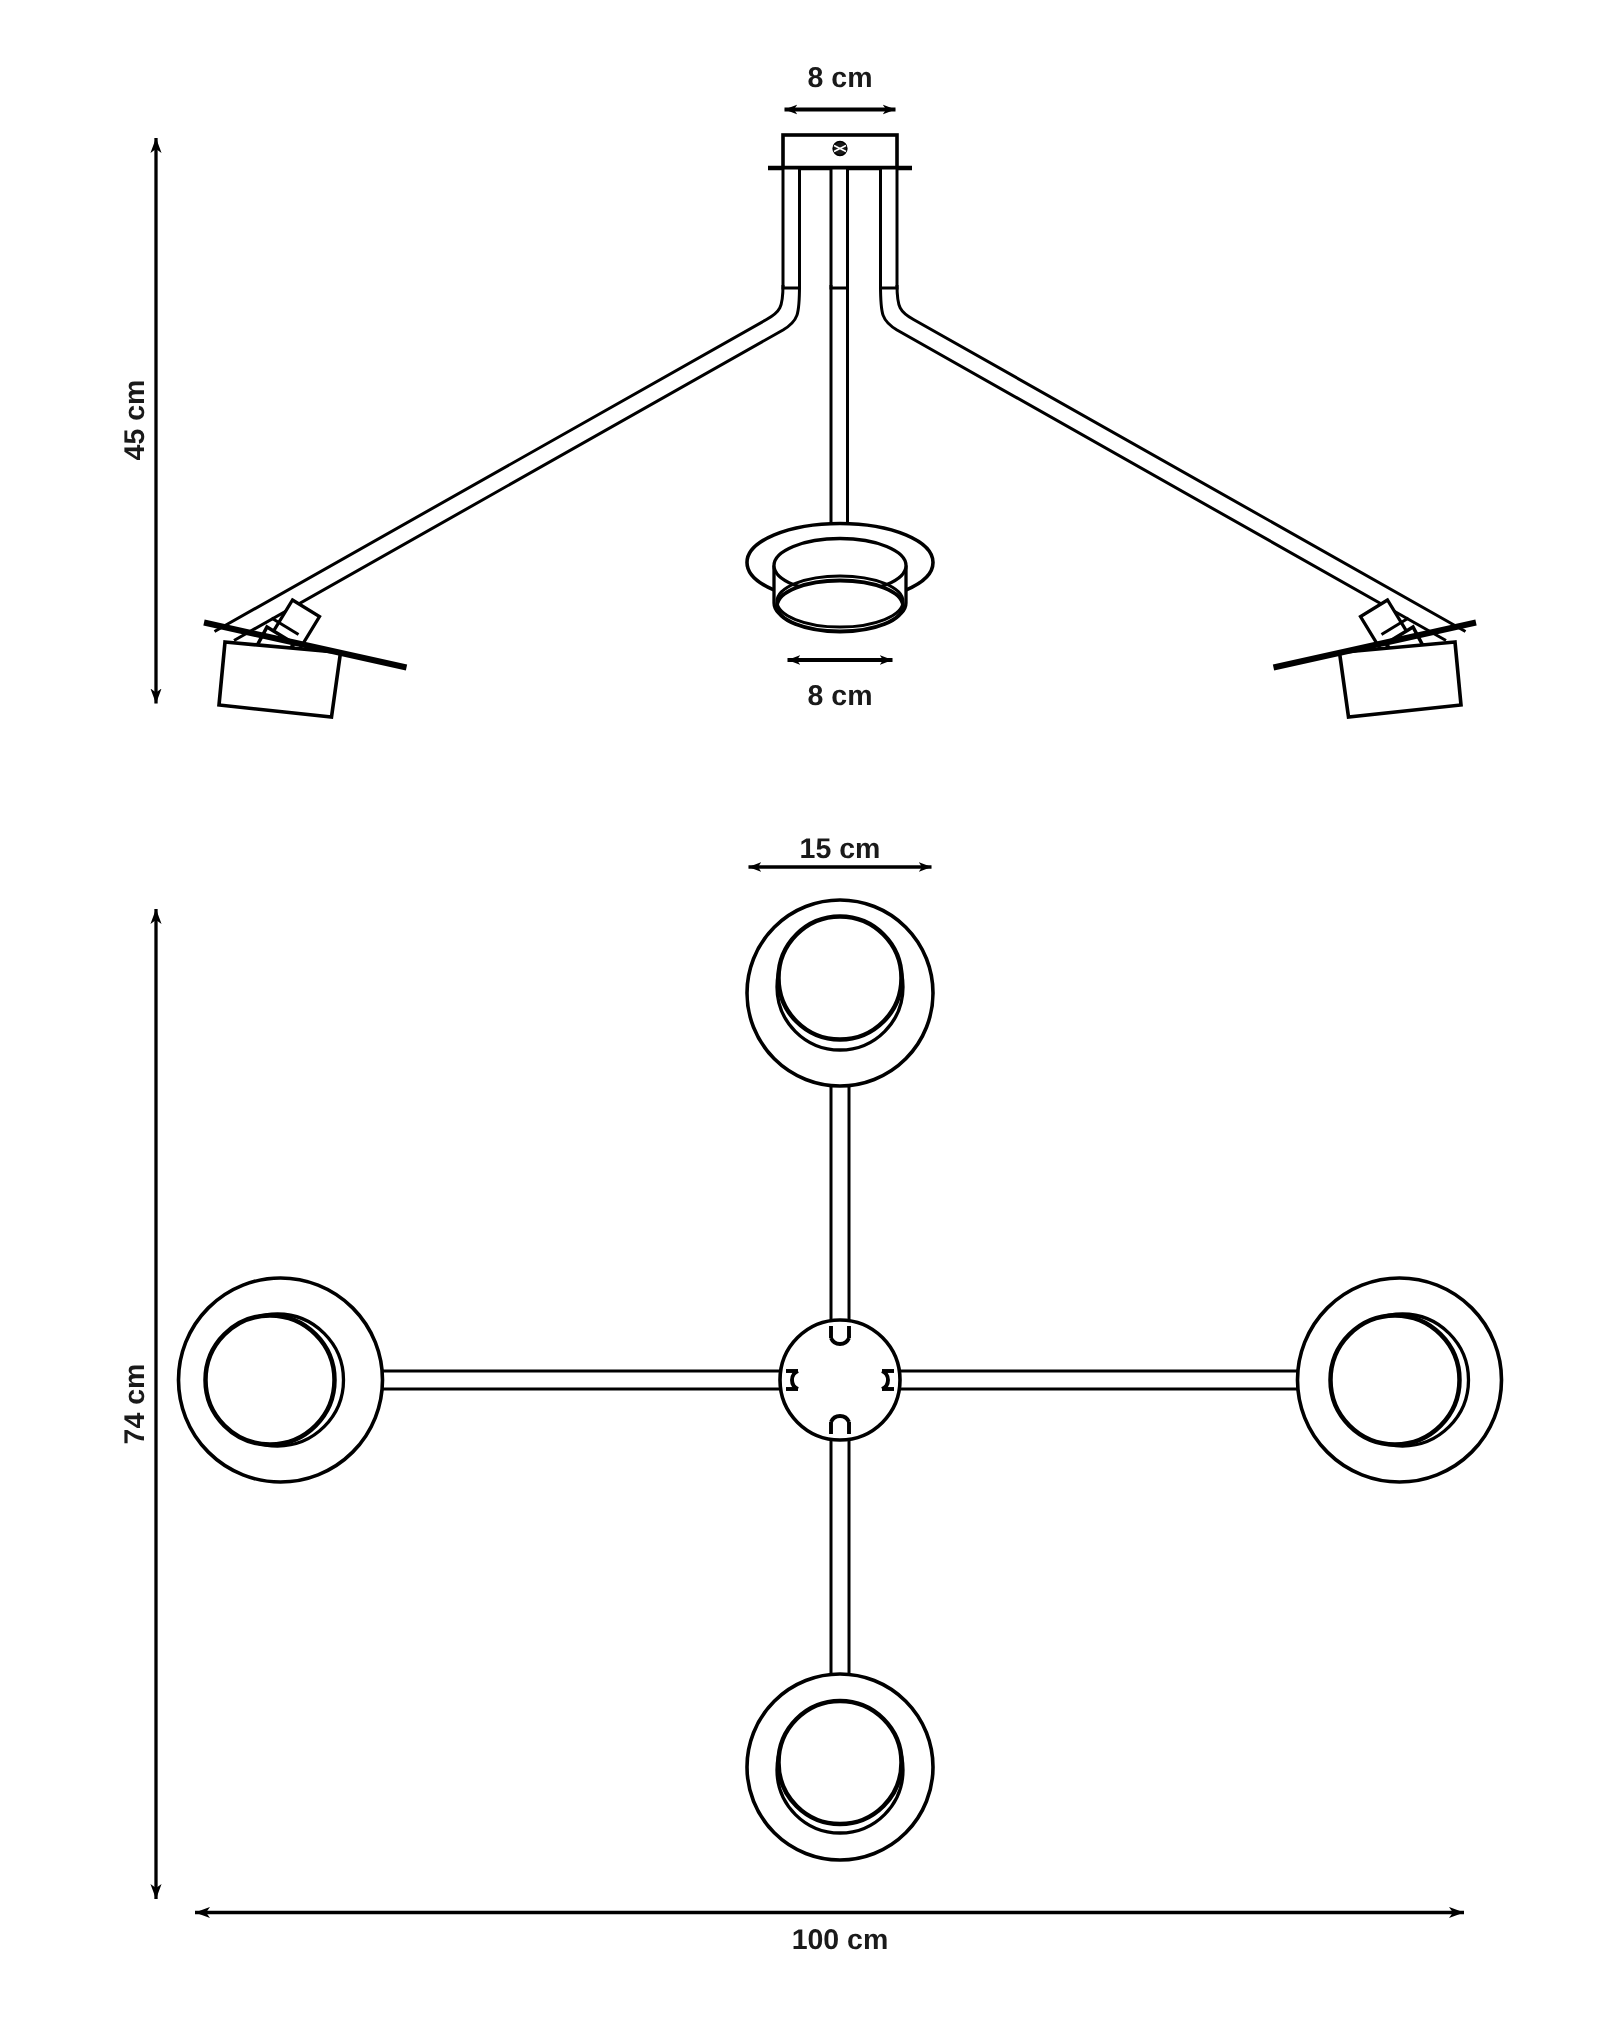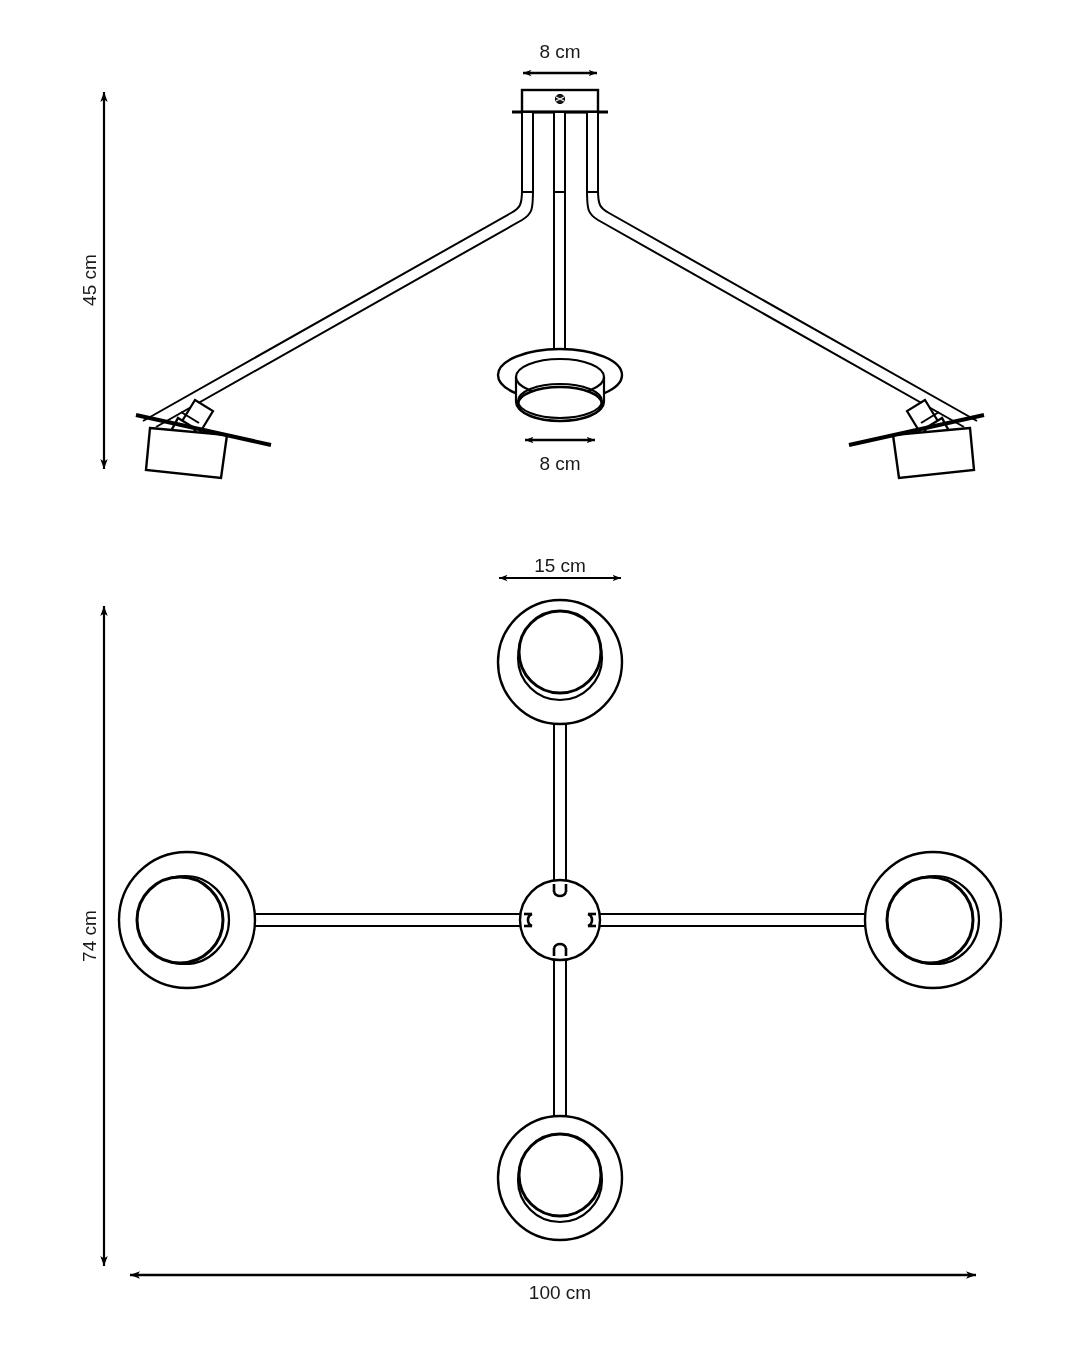--- a/index.html
+++ b/index.html
@@ -10,20 +10,21 @@
   }
   body {
     font-family: "Liberation Sans", sans-serif;
   }
   #sheet {
     position: relative;
     width: 1080px;
     height: 1350px;
     background: #ffffff;
     overflow: hidden;
+    font-weight: bold;
   }
   #sheet svg {
     display: block;
   }
   .dimtext {
     font-family: "Liberation Sans", sans-serif;
     font-size: 19px;
     fill: #1a1a1a;
   }
 </style>

